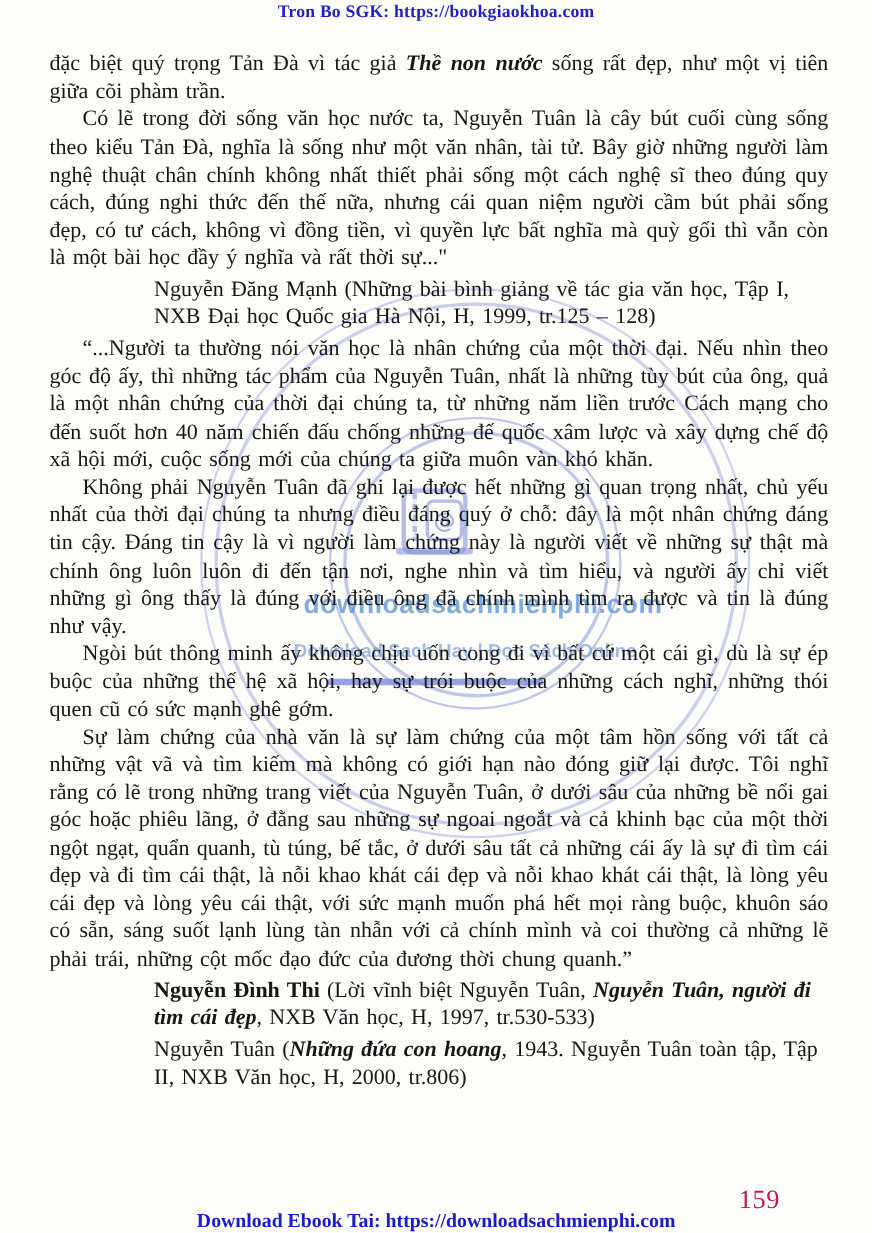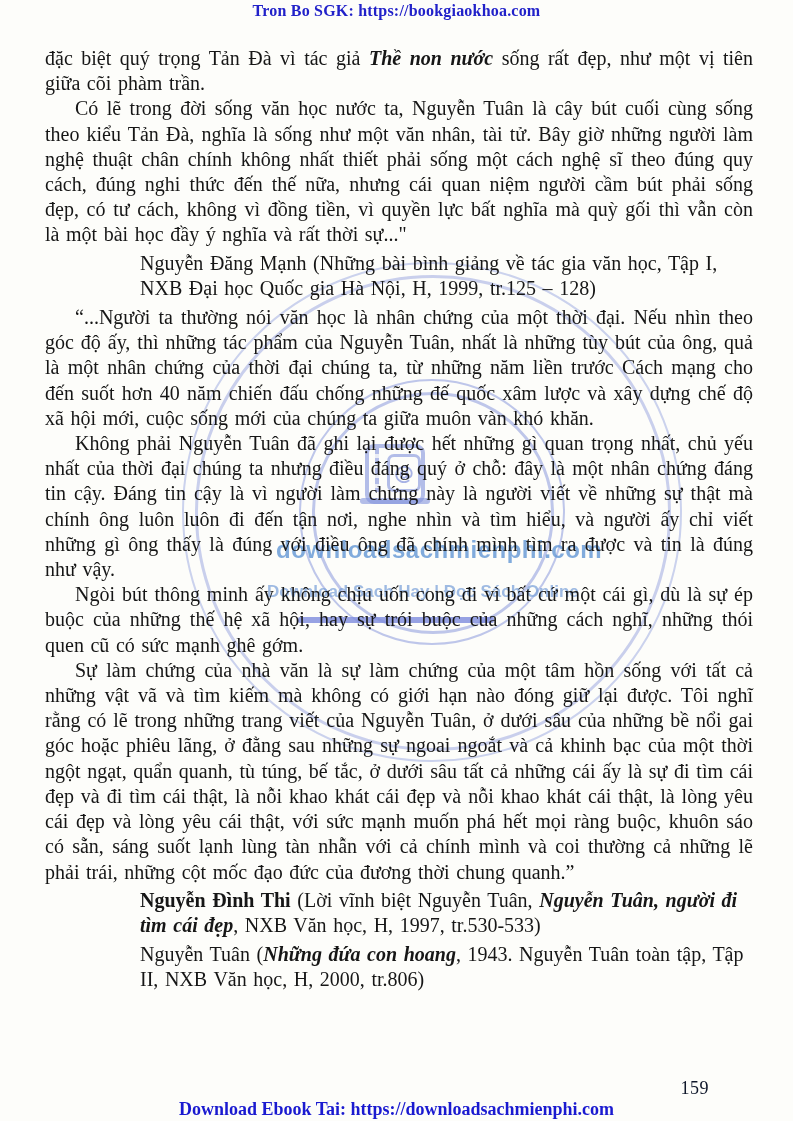--- a/index.html
+++ b/index.html
@@ -21,21 +21,21 @@
     font-family:"Liberation Serif","DejaVu Serif",serif;
   }
   .bottom-banner{
     position:absolute;top:1099px;left:0;width:100%;
     text-align:center;font-size:18px;font-weight:bold;
     color:#1a1ad0;
   }
   .top-banner a,.bottom-banner a{color:inherit;text-decoration:none;cursor:pointer;}
   .page-number{
     position:absolute;top:1078px;right:84px;
-    font-size:18px;color:#0f172a;letter-spacing:.5px;
+    font-size:24px;color:#be185d;letter-spacing:.5px;
   }
   
   .content{
     position:absolute;top:36px;left:45px;right:40px;z-index:2;
     font-size:20px;line-height:25.2px;
     text-align:justify;
     word-spacing:1.6px;
     margin-top:10px;
   }
   .para{margin:0;text-indent:30px;}

